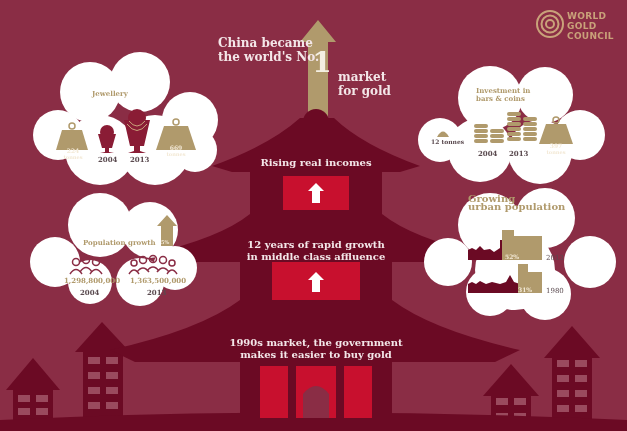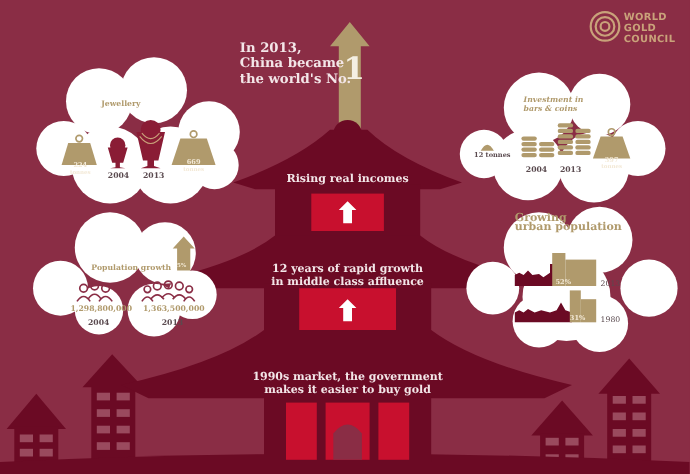--- a/index.html
+++ b/index.html
@@ -222,25 +222,28 @@
     </g>
 
     <g fill="none" stroke="#c9a27a" stroke-width="2">
       <circle cx="550" cy="24" r="13"></circle>
         <circle cx="550" cy="24" r="8.5"></circle>
         <circle cx="550" cy="24" r="4"></circle>
     </g>
   </svg>
 
   <div class="txt" style="left:218px;top:36px;font-size:12px;line-height:14px;">
-    <div>In 2013,</div>
     <div>China became</div>
     <div>the world's No.</div>
   </div>
   <div class="num-one">1</div>
+  <div class="txt" style="left:338px;top:70px;font-size:12px;line-height:14px;">
+    <div>market</div>
+    <div>for gold</div>
+  </div>
 
   <div class="logo-text">
     <div>WORLD</div>
     <div>GOLD</div>
     <div>COUNCIL</div>
   </div>
 
   <div class="txt center" style="left:216px;top:143px;width:200px;font-size:10px;">Rising real incomes</div>
   <div class="txt center" style="left:206px;top:225px;width:220px;font-size:10px;line-height:12px;">
     <div>12 years of rapid growth</div>
@@ -256,21 +259,21 @@
     <div>224</div>
     <div class="tiny">tonnes</div>
   </div>
   <div class="txt center" style="left:160px;top:131px;width:32px;font-size:6px;line-height:6px;color:#f3e9d6;">
     <div>669</div>
     <div class="tiny">tonnes</div>
   </div>
   <div class="txt dark" style="left:98px;top:155px;font-size:7px;">2004</div>
   <div class="txt dark" style="left:130px;top:155px;font-size:7px;">2013</div>
 
-  <div class="txt gold" style="left:476px;top:87px;font-size:7px;line-height:8px;font-style:italic;">
+  <div class="txt gold" style="left:476px;top:87px;font-size:7px;line-height:8px;">
     <div>Investment in</div>
     <div>bars &amp; coins</div>
   </div>
   <div class="txt dark" style="left:431px;top:138px;font-size:6px;">12 tonnes</div>
   <div class="txt center" style="left:541px;top:129px;width:30px;font-size:6px;line-height:6px;color:#f3e9d6;">
     <div>397</div>
     <div class="tiny">tonnes</div>
   </div>
   <div class="txt dark" style="left:478px;top:149px;font-size:7px;">2004</div>
   <div class="txt dark" style="left:509px;top:149px;font-size:7px;">2013</div>

